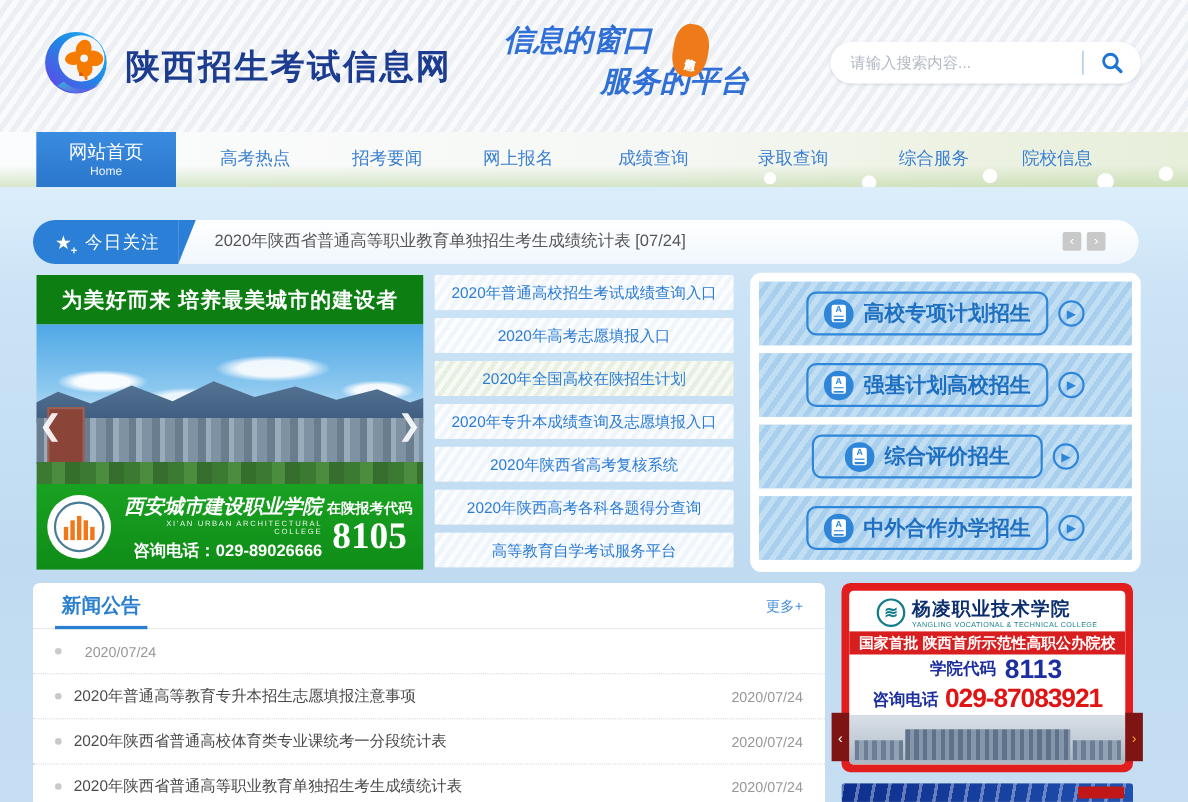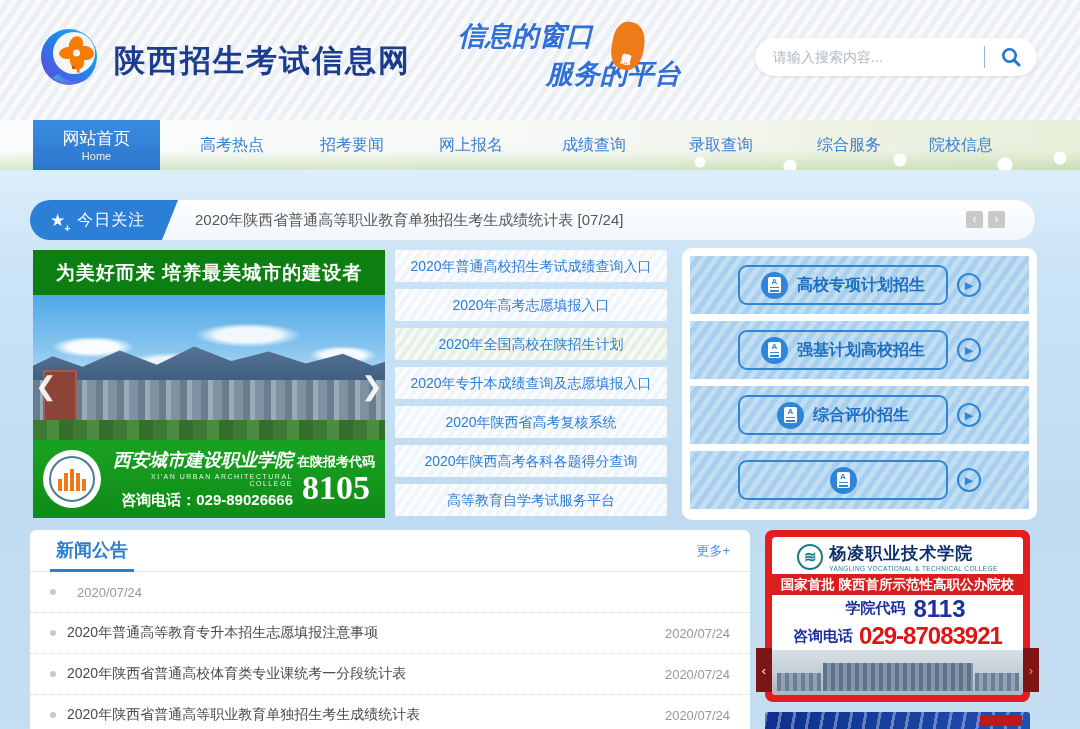--- a/index.html
+++ b/index.html
@@ -140,21 +140,21 @@
     display:flex; align-items:center; justify-content:center; }
   .prog-row:last-child { margin-bottom:0; }
   .prog-btn { display:flex; align-items:center; gap:9px; border:2px solid #2f86d8; border-radius:9px;
     height:40px; padding:0 14px; cursor:pointer; min-width:210px; justify-content:center; }
   .prog-icon { width:27px; height:27px; border-radius:50%; background:#2f86d8; display:flex;
     align-items:center; justify-content:center; flex-shrink:0; }
   .prog-icon .doc { width:13px; height:16px; background:#fff; border-radius:2px; color:#2f86d8;
     font-size:8px; font-weight:bold; text-align:center; line-height:10px; }
   .prog-icon .doc::after { content:""; display:block; margin:0 2px; border-top:1px solid #2f86d8;
     box-shadow:0 2px 0 #2f86d8; height:2px; }
-  .prog-label { color:#1f6fc0; font-size:16px; font-weight:bold; white-space:nowrap; }
+  .prog-label { color:#1f6fc0; font-size:19px; font-weight:bold; white-space:nowrap; }
   .prog-go { width:24px; height:24px; border-radius:50%; border:2px solid #2f86d8; color:#2f86d8;
     font-size:11px; display:flex; align-items:center; justify-content:center; margin-left:9px;
     cursor:pointer; flex-shrink:0; }
 
   
   .news { position:absolute; left:30px; top:530px; width:720px; height:199px; background:#fff;
     border-radius:6px 6px 0 0; }
   .news-header { position:relative; height:42px; border-bottom:1px solid #e8e8e8; }
   .news-title { position:absolute; left:20px; top:0; height:42px; line-height:40px; font-size:18px;
     font-weight:bold; color:#2a7fd0; border-bottom:3px solid #2a7fd0; padding:0 6px; }
@@ -357,20 +357,21 @@
       </div>
       <div class="prog-go">
           <span>▶</span>
         </div>
     </div>
     <div class="prog-row">
       <div class="prog-btn">
         <span class="prog-icon">
             <span class="doc">A</span>
           </span>
+        <span class="prog-label">中外合作办学招生</span>
       </div>
       <div class="prog-go">
           <span>▶</span>
         </div>
     </div>
   </div>
 
   <div class="news">
     <div class="news-header">
       <div class="news-title">新闻公告</div>

